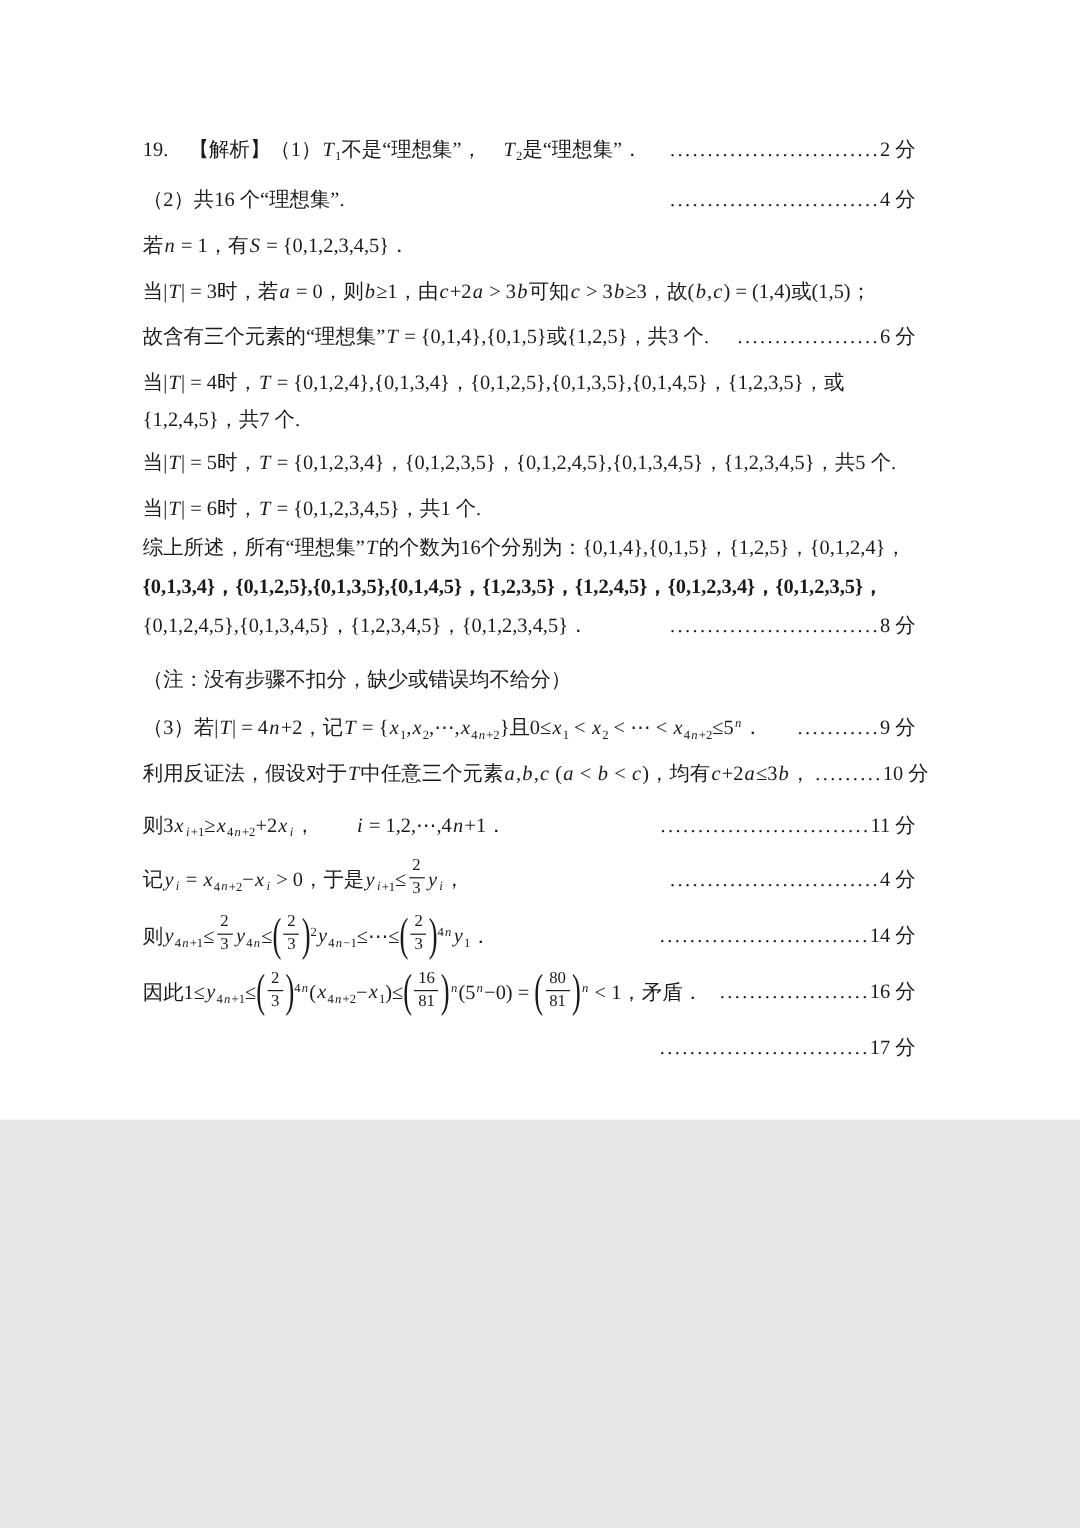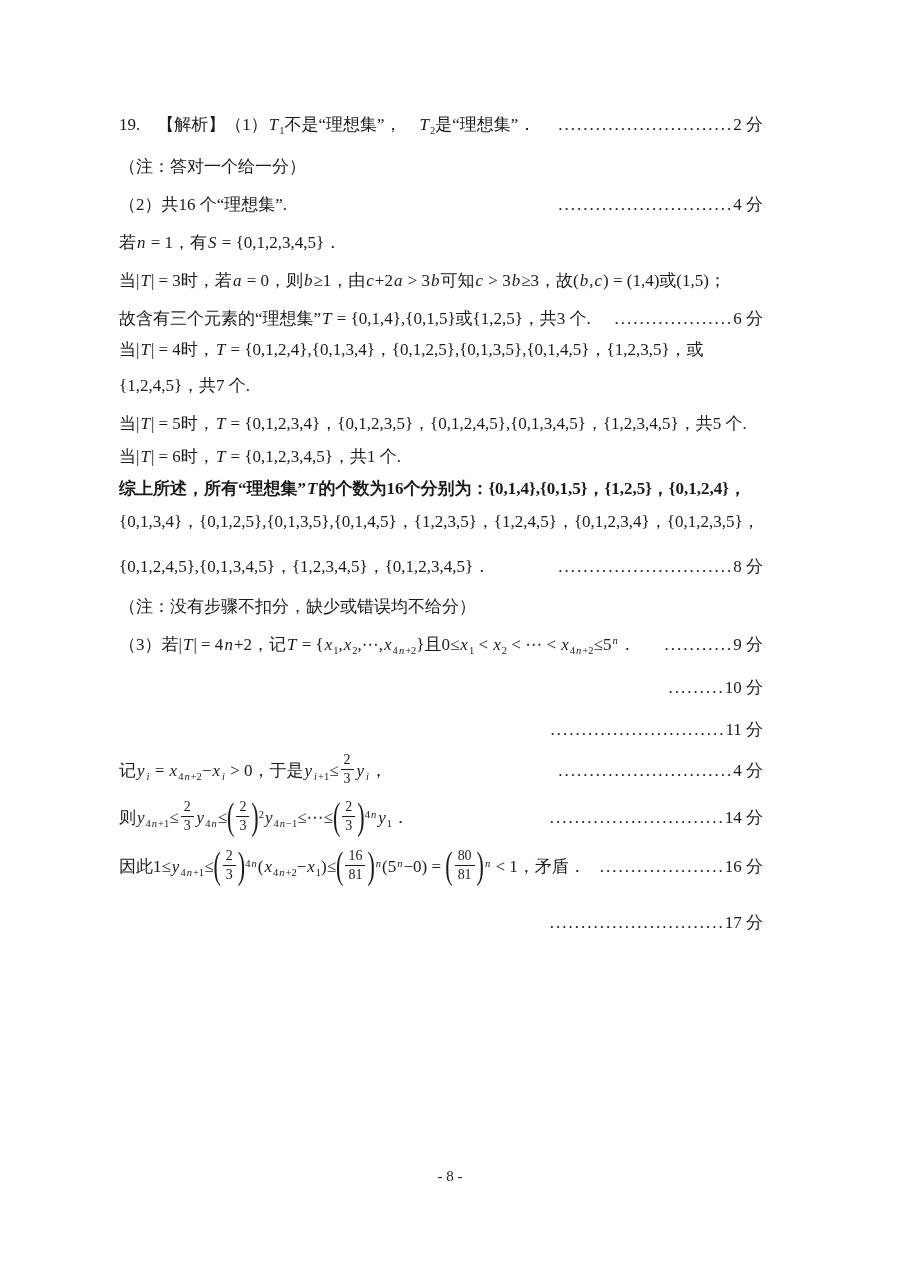--- a/index.html
+++ b/index.html
@@ -1,20 +1,20 @@
 <!DOCTYPE html>
 <html><head>
 <meta charset="utf-8">
 <style>
   html, body { margin: 0; padding: 0; }
   body { background: #e8e8e8; font-family: "Liberation Serif", serif; }
   .page {
     position: relative;
     width: 900px;
-    height: 1273px;
+    height: 933px;
     margin: 0 auto;
     background: #ffffff;
     color: #1a1a1a;
     overflow: hidden;
   }
   .content {
     position: absolute;
     left: 119px;
     top: 112px;
     width: 644px;
@@ -92,26 +92,20 @@
 
 <div class="page">
   <div class="content">
   <div class="line">
     <span class="line-text">19.　【解析】（1）<i>T</i><sub>1</sub>不是“理想集”，　<i>T</i><sub>2</sub>是“理想集”．</span>
     <span class="spacer"></span>
     <span class="dots">............................</span>
     <span class="score">2 分</span>
   </div>
 
-  <div class="line">
-    <span class="line-text">（注：答对一个给一分）</span>
-    <span class="spacer"></span>
-    <span class="dots"></span>
-    <span class="score"></span>
-  </div>
 
   <div class="line">
     <span class="line-text">（2）共16 个“理想集”.</span>
     <span class="spacer"></span>
     <span class="dots">............................</span>
     <span class="score">4 分</span>
   </div>
 
   <div class="line">
     <span class="line-text">若<i>n</i> = 1，有<i>S</i> = {0,1,2,3,4,5}．</span>
@@ -192,26 +186,28 @@
   </div>
 
   <div class="line">
     <span class="line-text">（3）若|<i>T</i>| = 4<i>n</i>+2，记<i>T</i> = {<i>x</i><sub>1</sub>,<i>x</i><sub>2</sub>,⋯,<i>x</i><sub>4<i>n</i>+2</sub>}且0≤<i>x</i><sub>1</sub> &lt; <i>x</i><sub>2</sub> &lt; ⋯ &lt; <i>x</i><sub>4<i>n</i>+2</sub>≤5<sup><i>n</i></sup>．</span>
     <span class="spacer"></span>
     <span class="dots">...........</span>
     <span class="score">9 分</span>
   </div>
 
   <div class="line">
+    <span class="line-text">利用反证法，假设对于<i>T</i>中任意三个元素<i>a</i>,<i>b</i>,<i>c</i> (<i>a</i> &lt; <i>b</i> &lt; <i>c</i>)，均有<i>c</i>+2<i>a</i>≤3<i>b</i>，</span>
     <span class="spacer"></span>
     <span class="dots">.........</span>
     <span class="score">10 分</span>
   </div>
 
   <div class="line">
+    <span class="line-text">则3<i>x</i><sub><i>i</i>+1</sub>≥<i>x</i><sub>4<i>n</i>+2</sub>+2<i>x</i><sub><i>i</i></sub>，　　<i>i</i> = 1,2,⋯,4<i>n</i>+1．</span>
     <span class="spacer"></span>
     <span class="dots">............................</span>
     <span class="score">11 分</span>
   </div>
 
   <div class="line">
     <span class="line-text">记<i>y</i><sub><i>i</i></sub> = <i>x</i><sub>4<i>n</i>+2</sub>−<i>x</i><sub><i>i</i></sub> &gt; 0，于是<i>y</i><sub><i>i</i>+1</sub>≤<span class="frac">
             <span class="fn">2</span>
             <span class="fd">3</span>
           </span><i>y</i><sub><i>i</i></sub>，</span>

